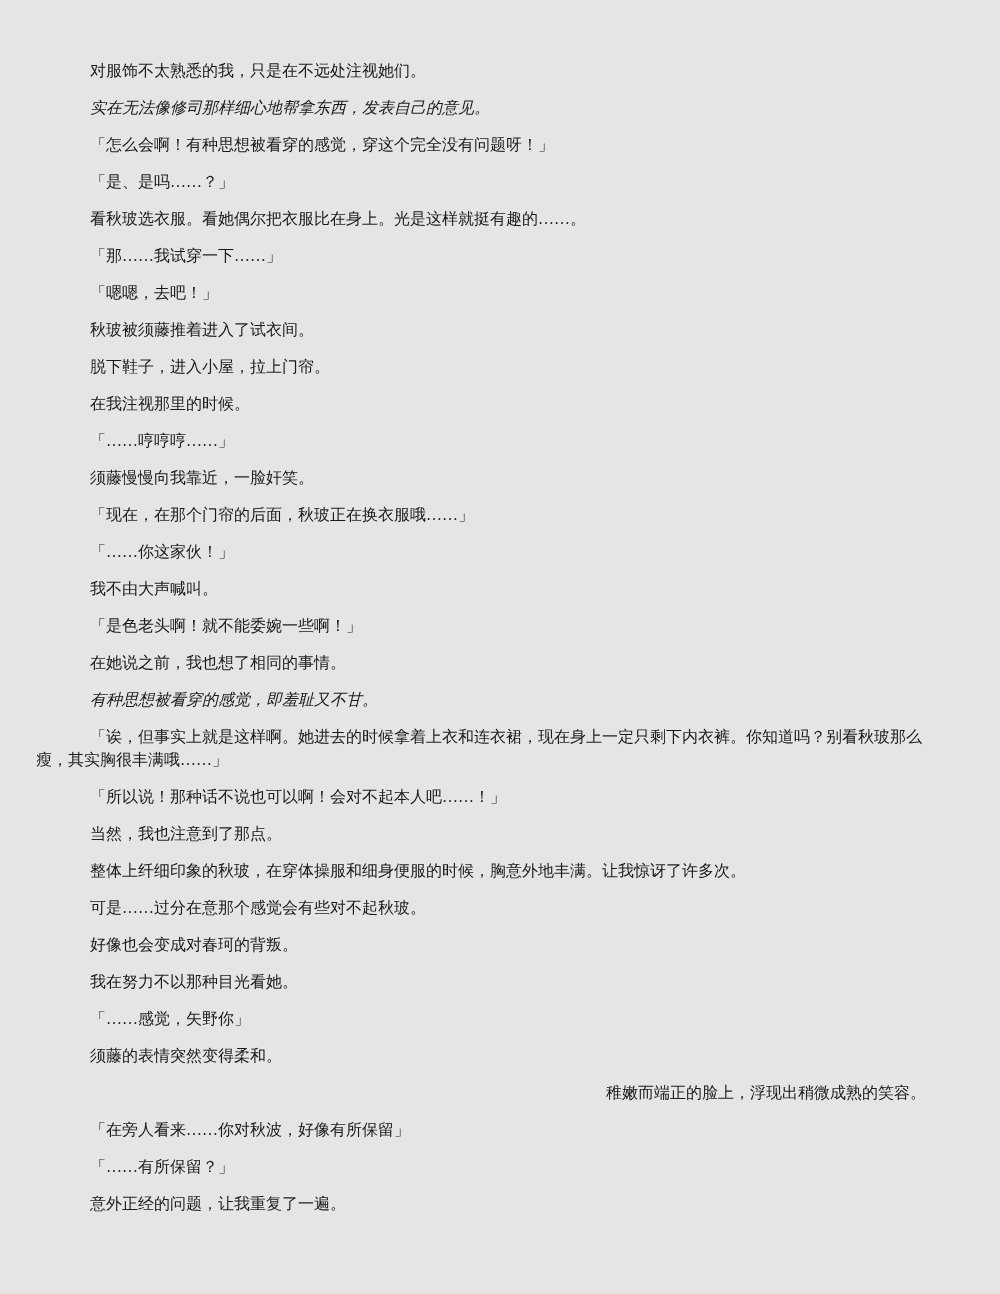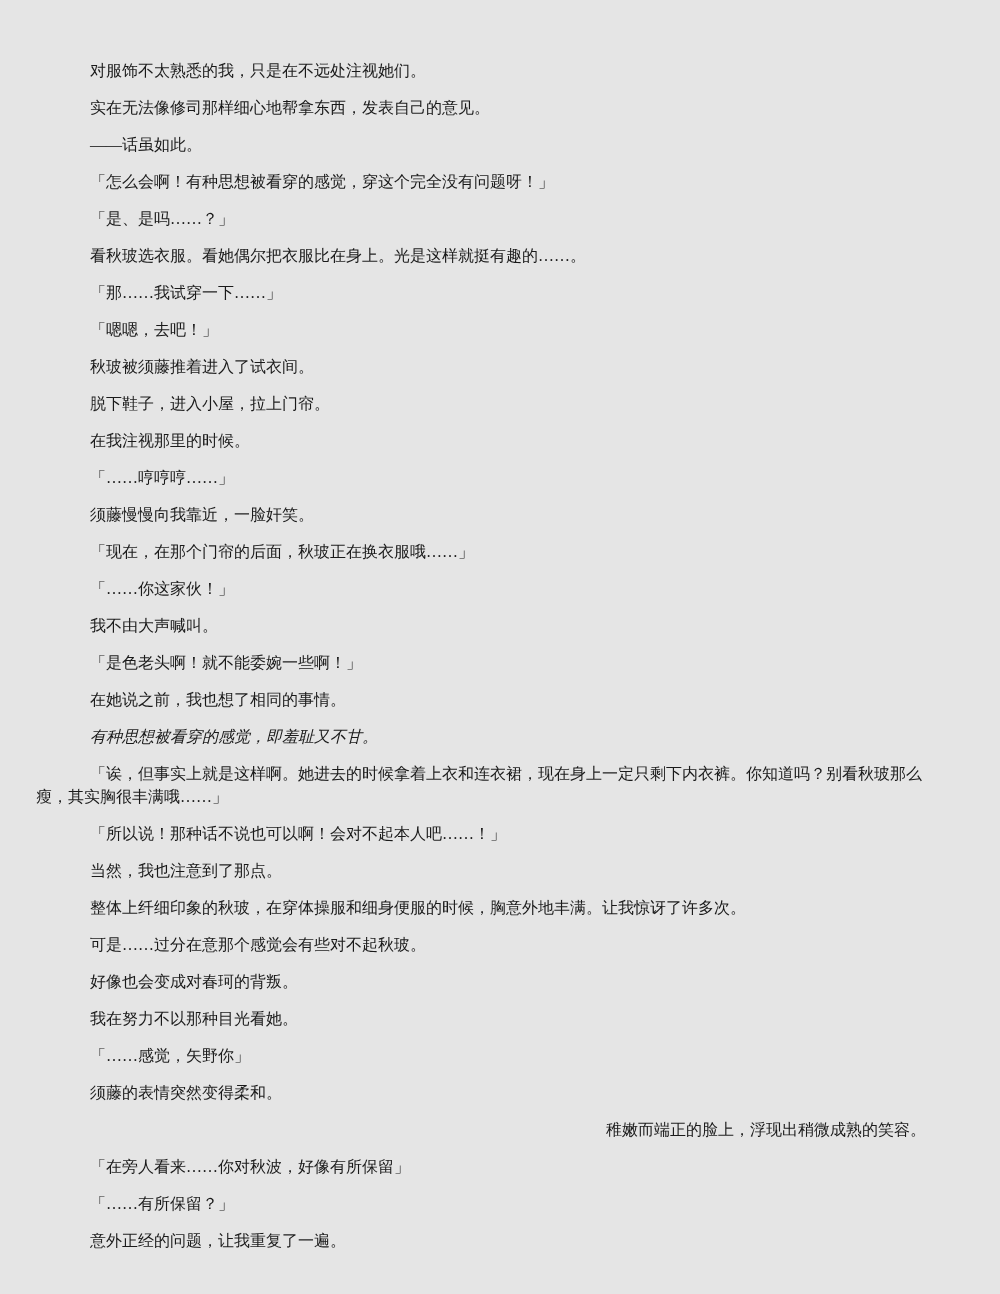--- a/index.html
+++ b/index.html
@@ -32,22 +32,21 @@
     word-break: normal;
     overflow-wrap: break-word;
   }
 </style>
 </head>
 <body>
 
 <div class="page" style="background: #e5e5e5;">
   <div class="text-content">
       <p class="para" style="color: rgb(26, 26, 26);">对服饰不太熟悉的我，只是在不远处注视她们。</p>
-      <p class="para" style="color: rgb(26, 26, 26);">实在无法像修司那样细心地帮拿东西，发表自己的意见。</p>
-      <p class="para" style="color: rgb(26, 26, 26);">——话虽如此。</p>
+      <p class="para" style="color: rgb(26, 26, 26); font-style: italic;">实在无法像修司那样细心地帮拿东西，发表自己的意见。</p>
       <p class="para" style="color: rgb(26, 26, 26);">「怎么会啊！有种思想被看穿的感觉，穿这个完全没有问题呀！」</p>
       <p class="para" style="color: rgb(26, 26, 26);">「是、是吗……？」</p>
       <p class="para" style="color: rgb(26, 26, 26);">看秋玻选衣服。看她偶尔把衣服比在身上。光是这样就挺有趣的……。</p>
       <p class="para" style="color: rgb(26, 26, 26);">「那……我试穿一下……」</p>
       <p class="para" style="color: rgb(26, 26, 26);">「嗯嗯，去吧！」</p>
       <p class="para" style="color: rgb(26, 26, 26);">秋玻被须藤推着进入了试衣间。</p>
       <p class="para" style="color: rgb(26, 26, 26);">脱下鞋子，进入小屋，拉上门帘。</p>
       <p class="para" style="color: rgb(26, 26, 26);">在我注视那里的时候。</p>
       <p class="para" style="color: rgb(26, 26, 26);">「……哼哼哼……」</p>
       <p class="para" style="color: rgb(26, 26, 26);">须藤慢慢向我靠近，一脸奸笑。</p>

